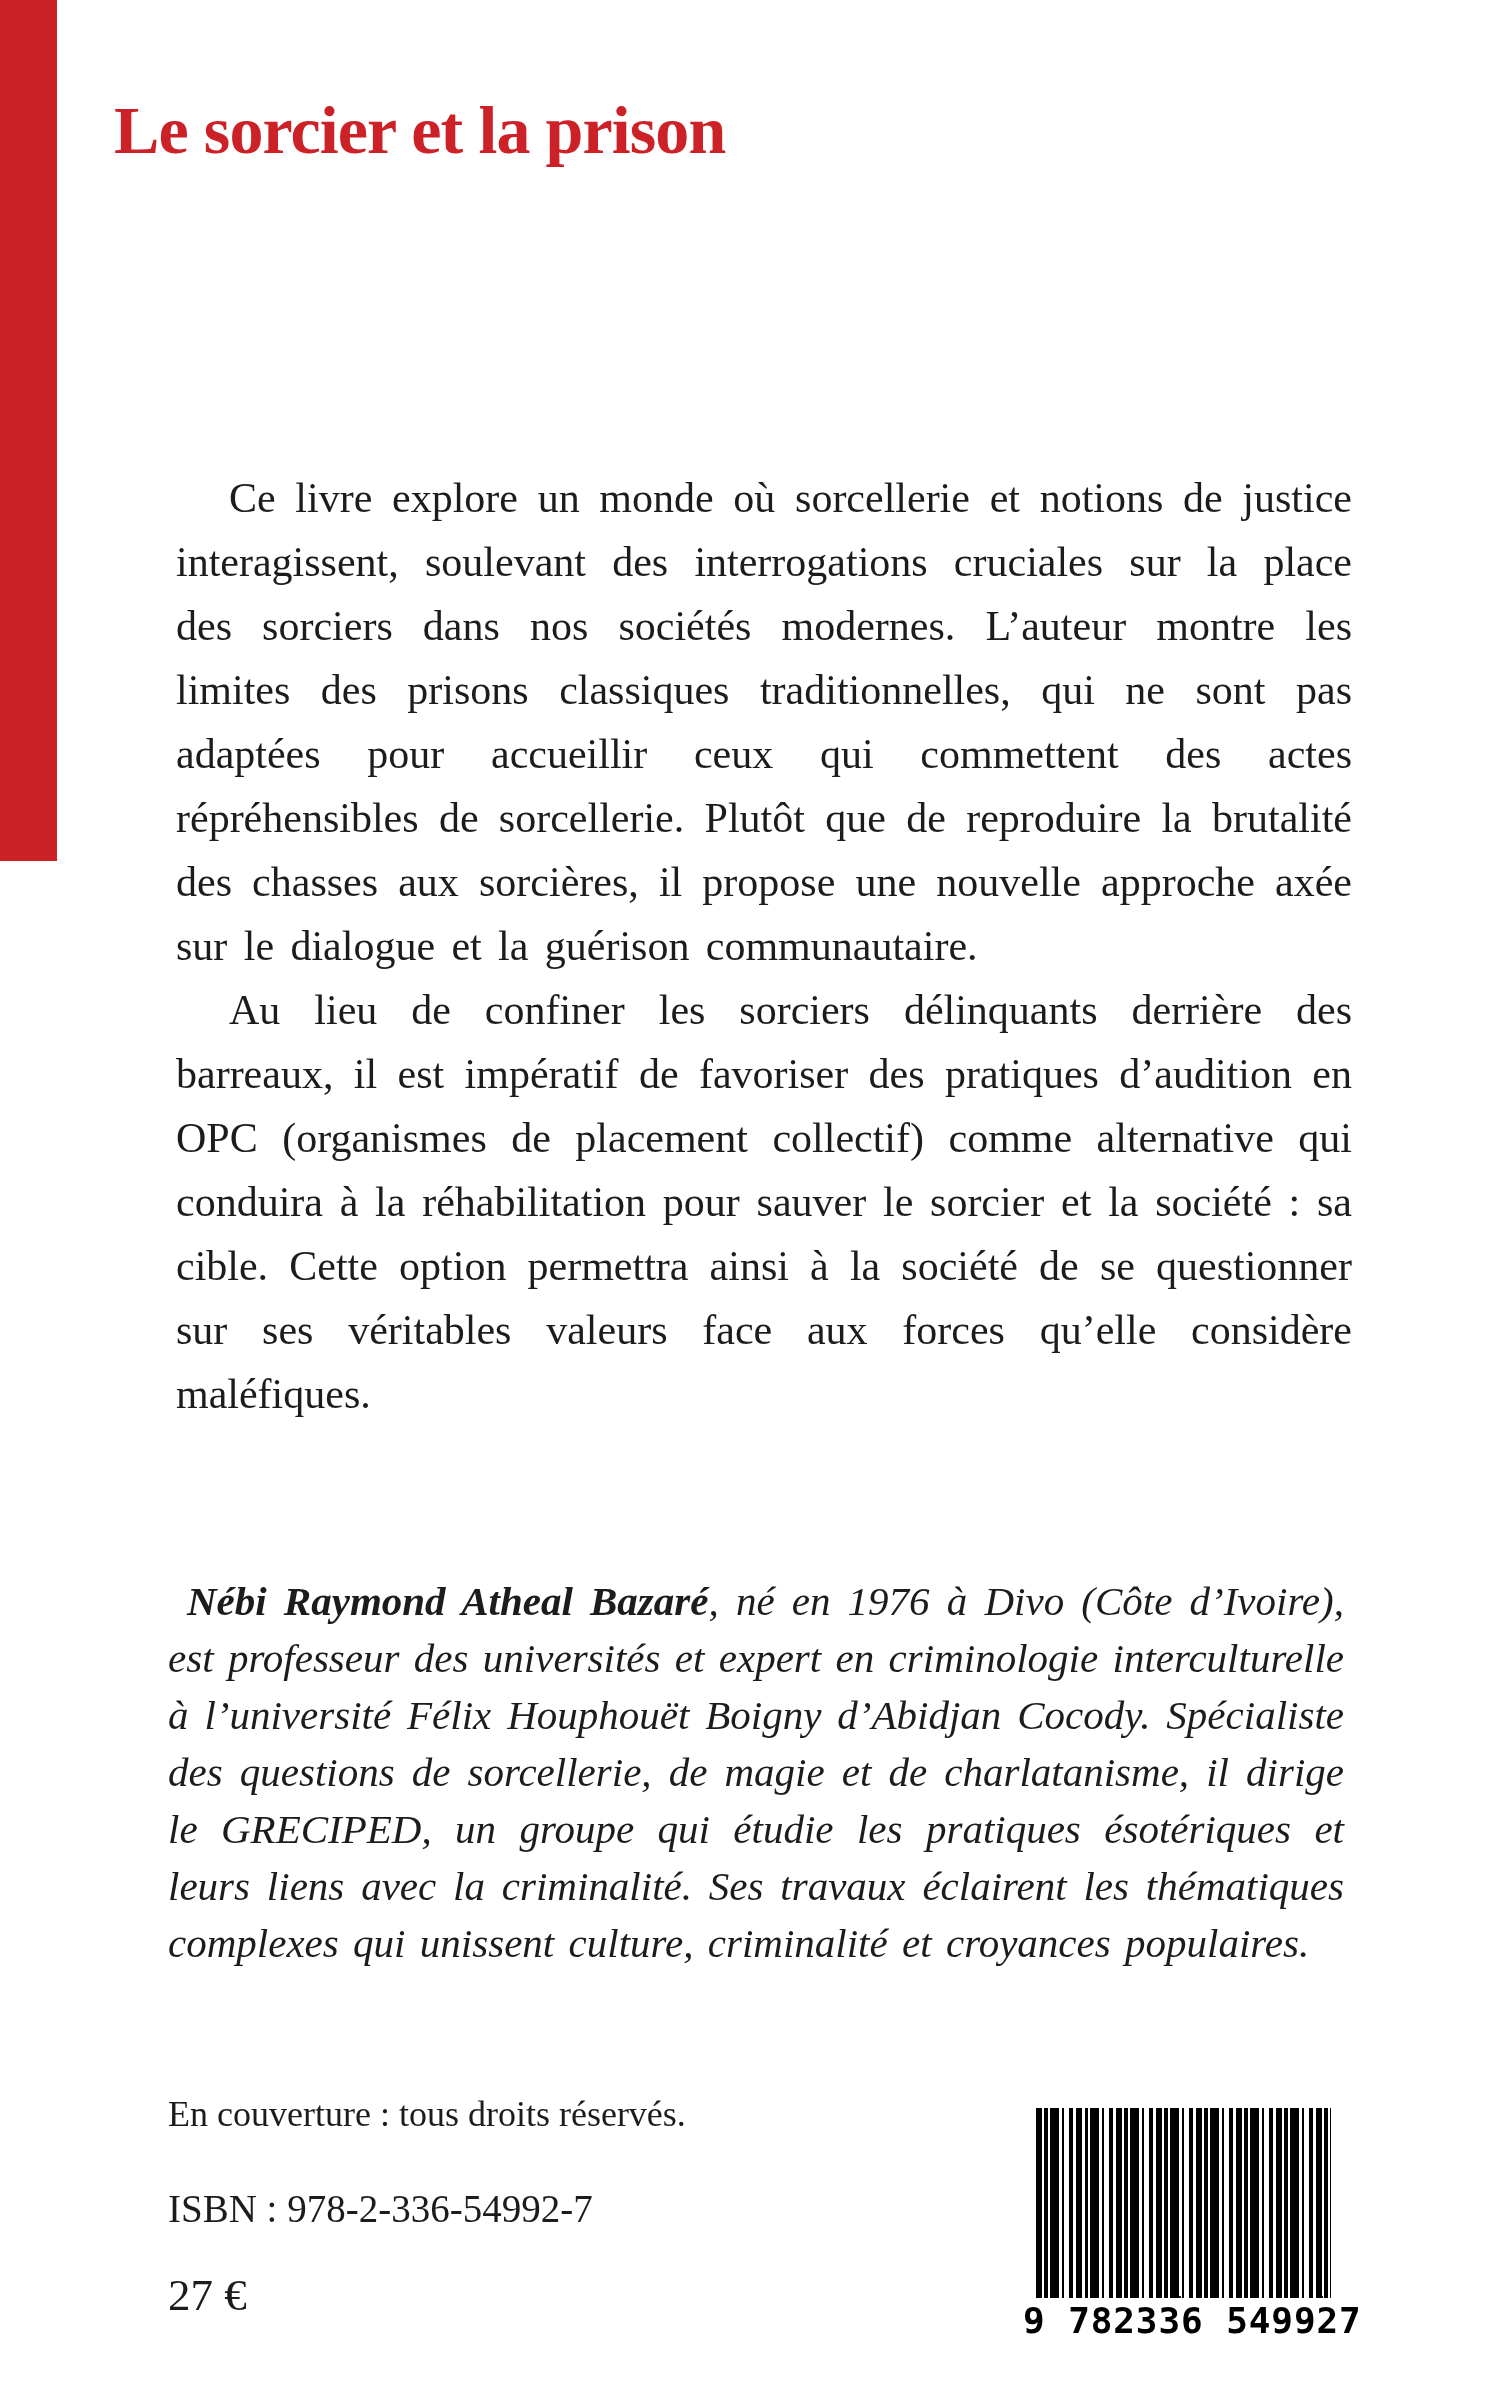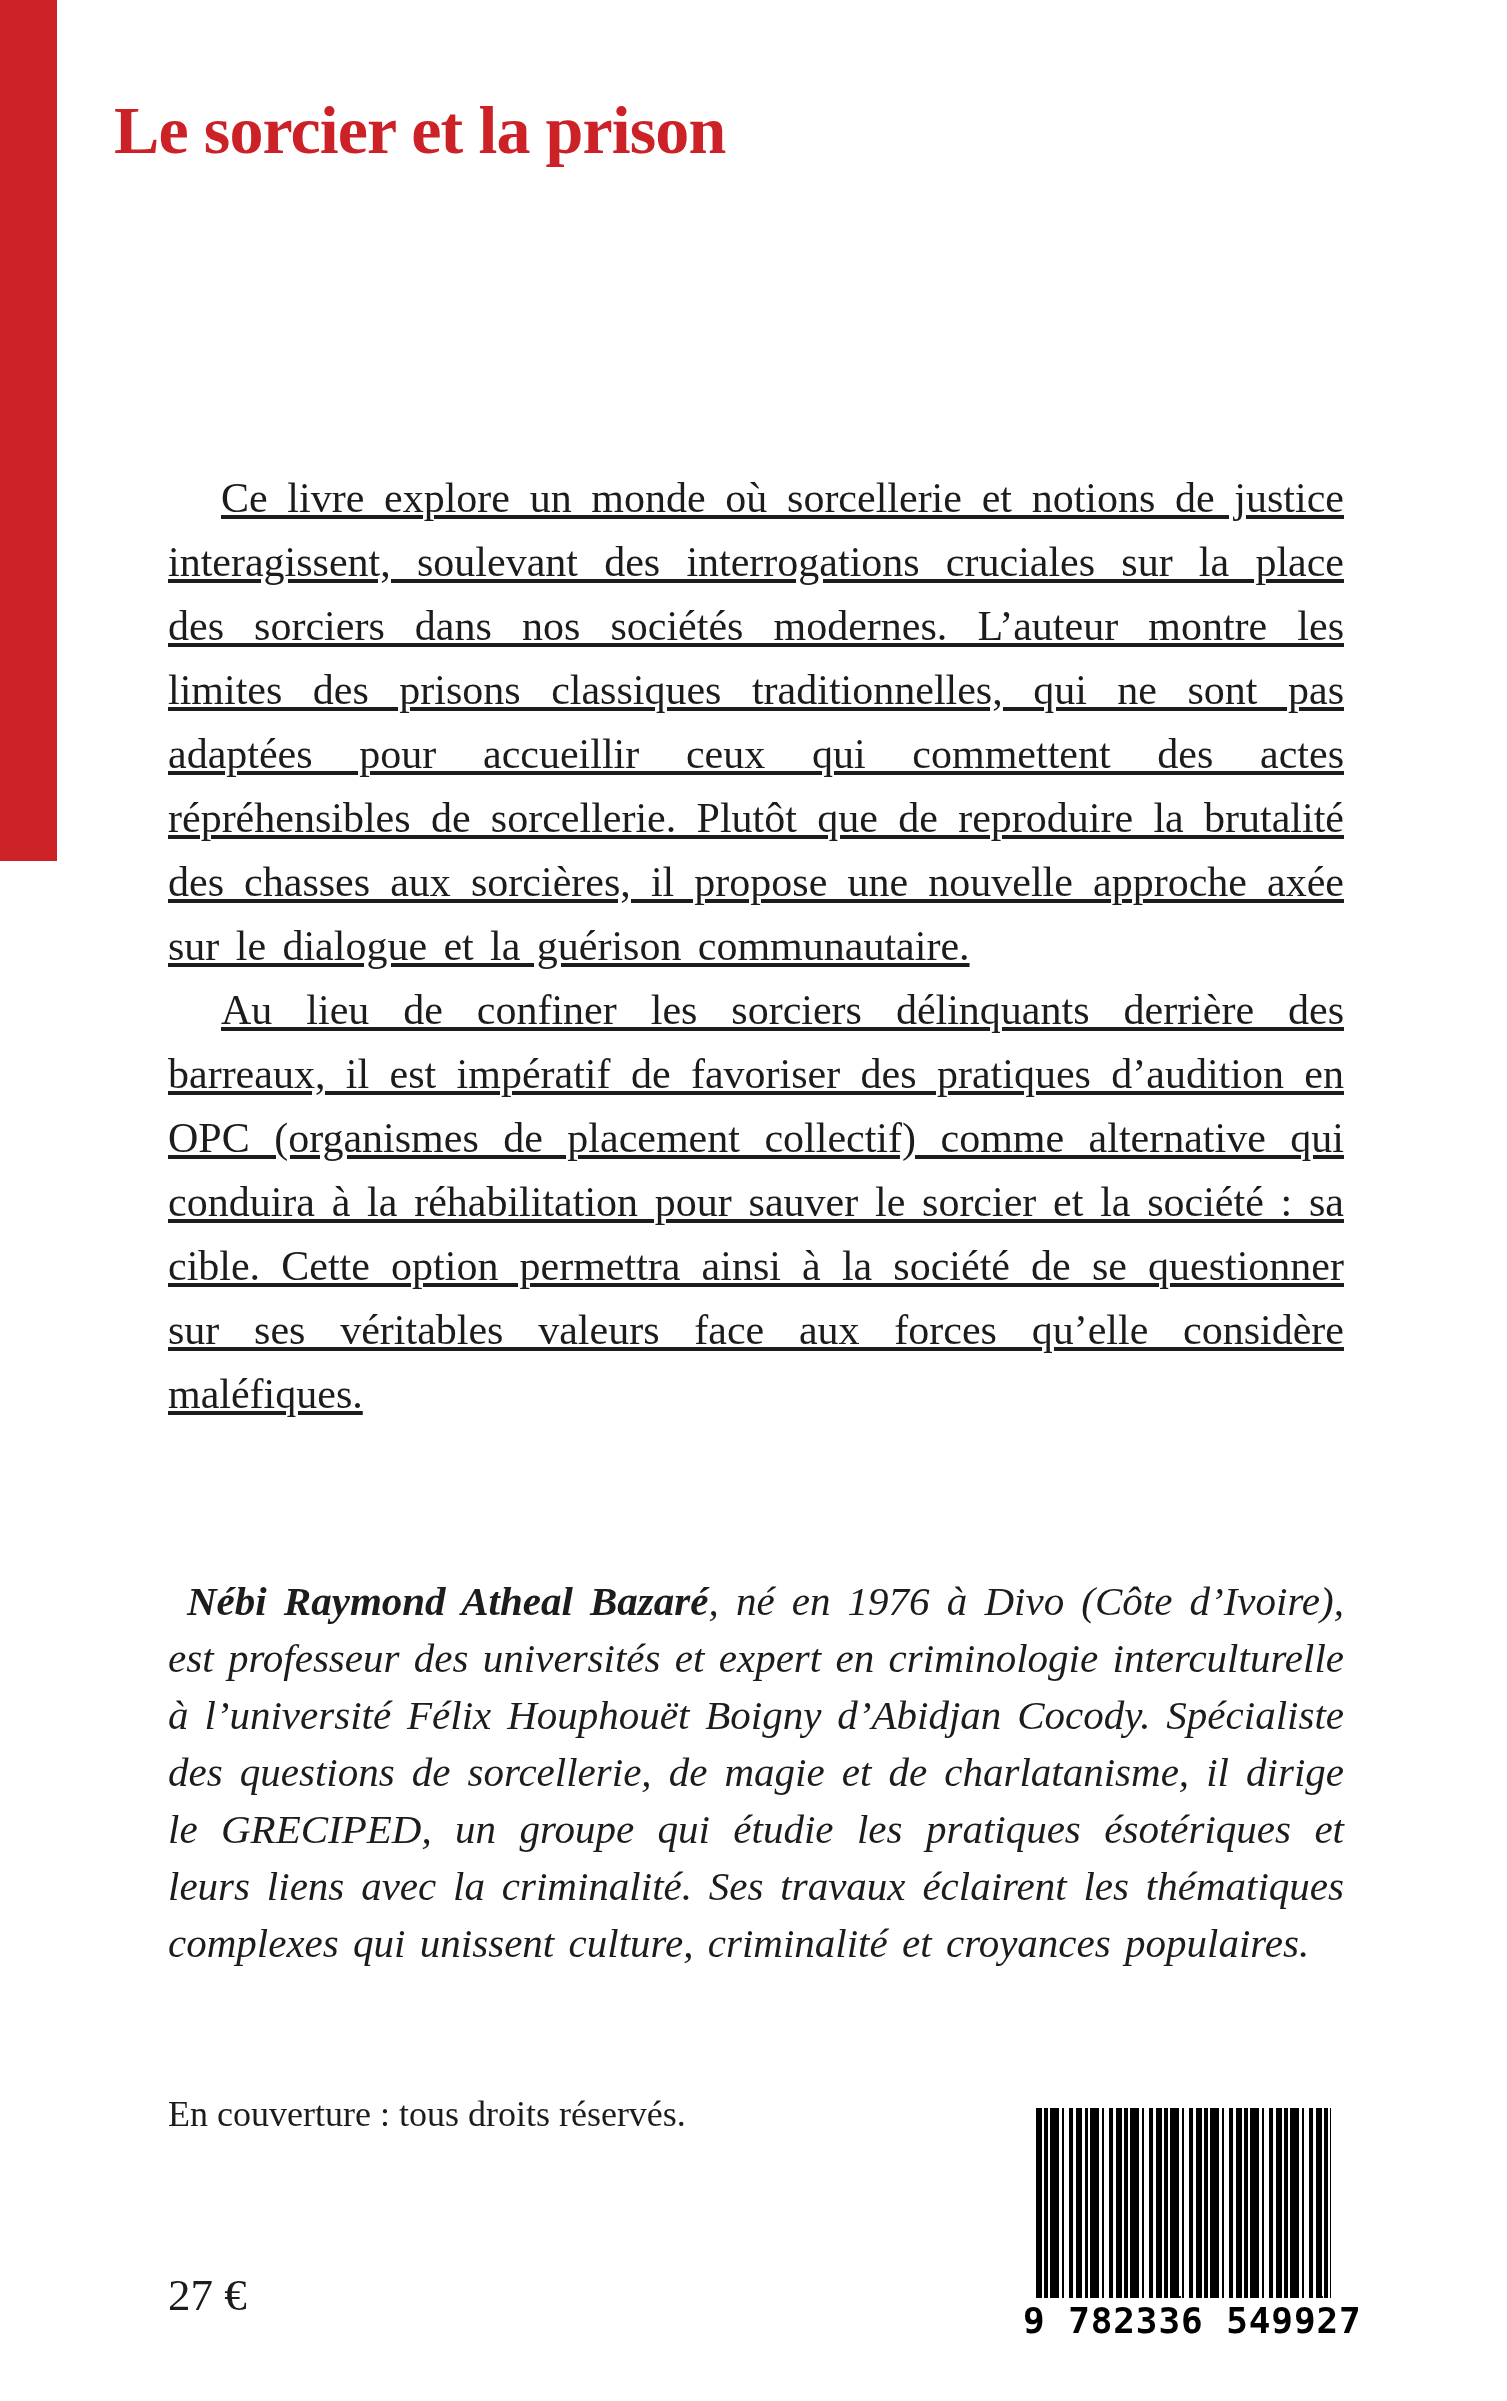--- a/index.html
+++ b/index.html
@@ -31,24 +31,23 @@
     margin: 0;
     font-size: 68px;
     line-height: 1.05;
     font-weight: bold;
     letter-spacing: -0.9px;
     color: var(--accent-red, #cc2127);
     font-family: "Liberation Serif", serif;
   }
   .synopsis {
     position: absolute;
-    left: 168px;
+    left: 176px;
     top: 466px;
     width: 1176px;
-    text-decoration: underline;
   }
   .synopsis p {
     margin: 0;
     font-size: 42px;
     line-height: 64px;
     text-align: justify;
     text-indent: 53px;
     word-spacing: 0.14em;
     color: #1c1c1c;
   }
@@ -163,20 +162,21 @@
     <p>Ce livre explore un monde où sorcellerie et notions de justice interagissent, soulevant des interrogations cruciales sur la place des sorciers dans nos sociétés modernes. L’auteur montre les limites des prisons classiques traditionnelles, qui ne sont pas adaptées pour accueillir ceux qui commettent des actes répréhensibles de sorcellerie. Plutôt que de reproduire la brutalité des chasses aux sorcières, il propose une nouvelle approche axée sur le dialogue et la guérison communautaire.</p>
     <p>Au lieu de confiner les sorciers délinquants derrière des barreaux, il est impératif de favoriser des pratiques d’audition en OPC (organismes de placement collectif) comme alternative qui conduira à la réhabilitation pour sauver le sorcier et la société : sa cible. Cette option permettra ainsi à la société de se questionner sur ses véritables valeurs face aux forces qu’elle considère maléfiques.</p>
   </div>
 
   <div class="bio">
     <p><span class="author-name">Nébi Raymond Atheal Bazaré</span><span>, né en 1976 à Divo (Côte d’Ivoire), est professeur des universités et expert en criminologie interculturelle à l’université Félix Houphouët Boigny d’Abidjan Cocody. Spécialiste des questions de sorcellerie, de magie et de charlatanisme, il dirige le GRECIPED, un groupe qui étudie les pratiques ésotériques et leurs liens avec la criminalité. Ses travaux éclairent les thématiques complexes qui unissent culture, criminalité et croyances populaires.</span></p>
   </div>
 
   <p class="cover-credit">En couverture : tous droits réservés.</p>
 
+  <p class="isbn">ISBN : 978-2-336-54992-7</p>
 
   <p class="price">27 €</p>
 
   <div class="barcode">
     <div class="barcode-bars"></div>
     <div class="barcode-guards"></div>
     <div class="barcode-number">9 782336 549927</div>
   </div>
 
 </div>

